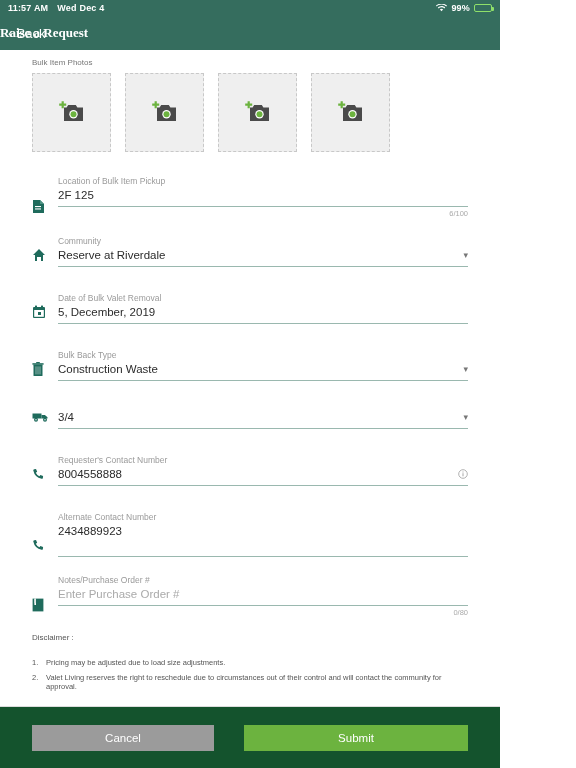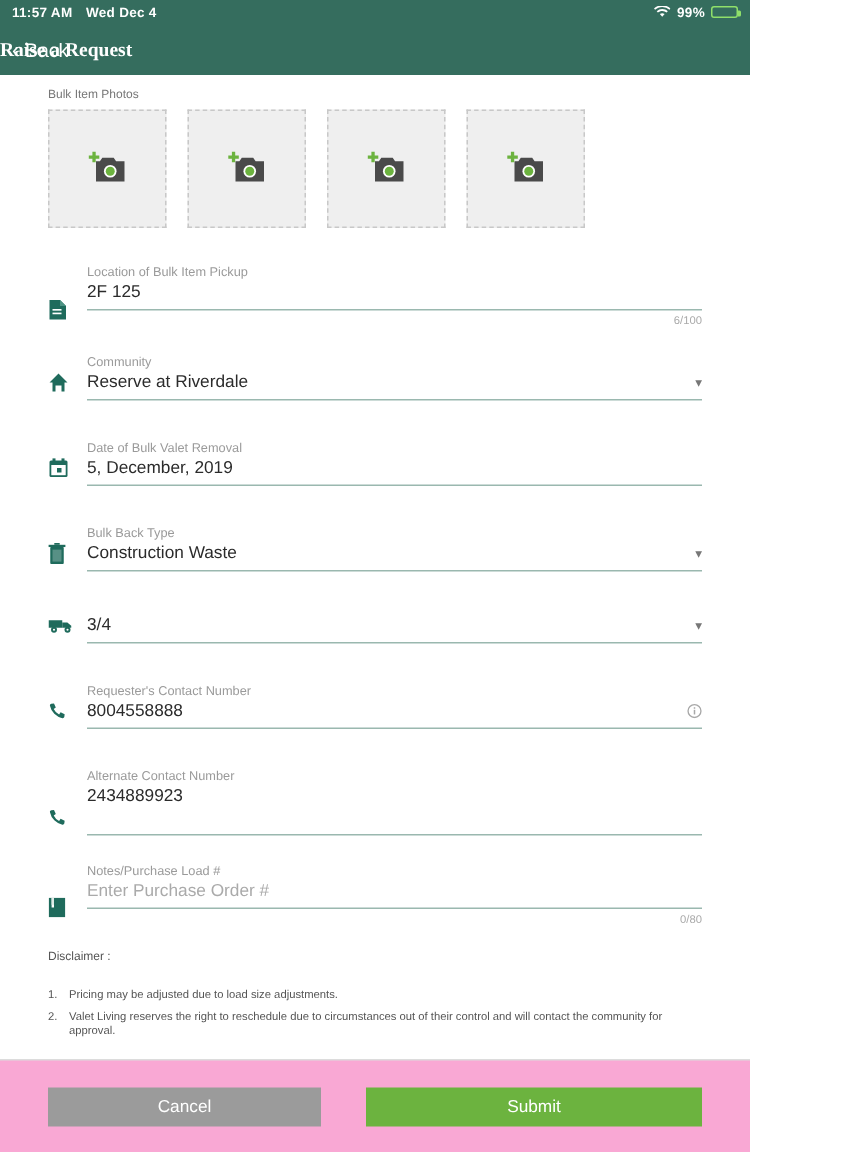--- a/index.html
+++ b/index.html
@@ -82,21 +82,21 @@
   .gap-xs { height: 14px; }
 
   
   .disclaimer { margin-top: 16px; }
   .disc-title { font-size: 8px; color: #555; margin-bottom: 16px; }
   .disc-item { font-size: 7.5px; color: #555; margin-bottom: 6px; display: flex; gap: 5px; }
   .disc-num { min-width: 9px; }
 
   
   .footer {
-    height: 62px; background: #f9a8d4; border-top: 1px solid #dcdcdc;
+    height: 62px; background: #14532d; border-top: 1px solid #dcdcdc;
     display: flex; align-items: center; gap: 30px; padding: 0 32px;
   }
   .btn {
     height: 26px; display: flex; align-items: center; justify-content: center;
     font-size: 11.5px; color: #fff; cursor: pointer; border: none;
     font-family: "Liberation Sans", sans-serif;
   }
   .btn-cancel { background: #9b9b9b; width: 182px; }
   .btn-submit { background: #6cb33f; flex: 1; }
 </style>
@@ -318,21 +318,21 @@
 
     <div class="field">
       <div class="field-icon">
         <svg width="12" height="14" viewBox="0 0 12 14">
             <rect x="0.6" y="0.6" width="10.8" height="12.8" fill="#1f6b5c"></rect>
             <rect x="2.4" y="0.6" width="1.6" height="6.4" fill="#ffffff"></rect>
             <rect x="2.4" y="0.6" width="1.6" height="4.6" fill="#dfeae6"></rect>
           </svg>
       </div>
       <div class="field-body">
-        <div class="field-label">Notes/Purchase Load #</div>
+        <div class="field-label">Notes/Purchase Order #</div>
         <div class="field-value-row">
           <div class="field-value placeholder">Enter Purchase Order #</div>
         </div>
         <div class="field-underline"></div>
         <div class="counter">0/80</div>
       </div>
     </div>
 
     <div class="disclaimer">
       <div class="disc-title">Disclaimer :</div>

